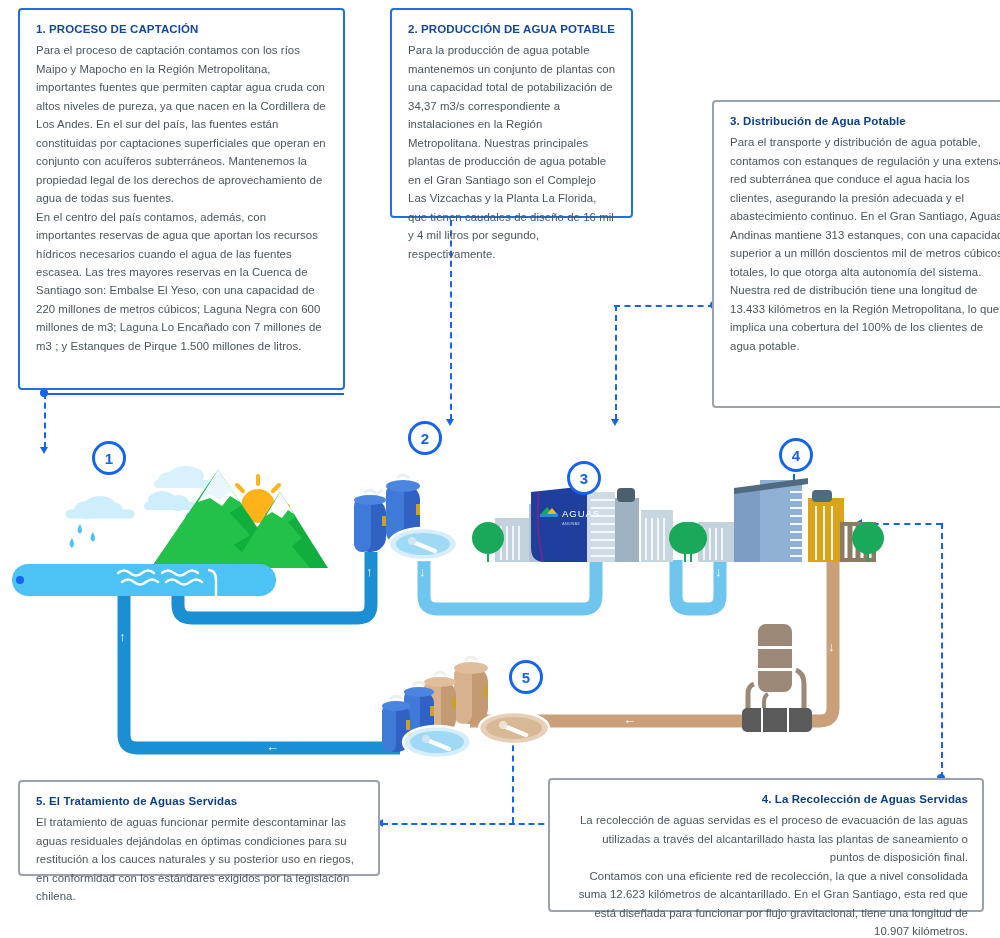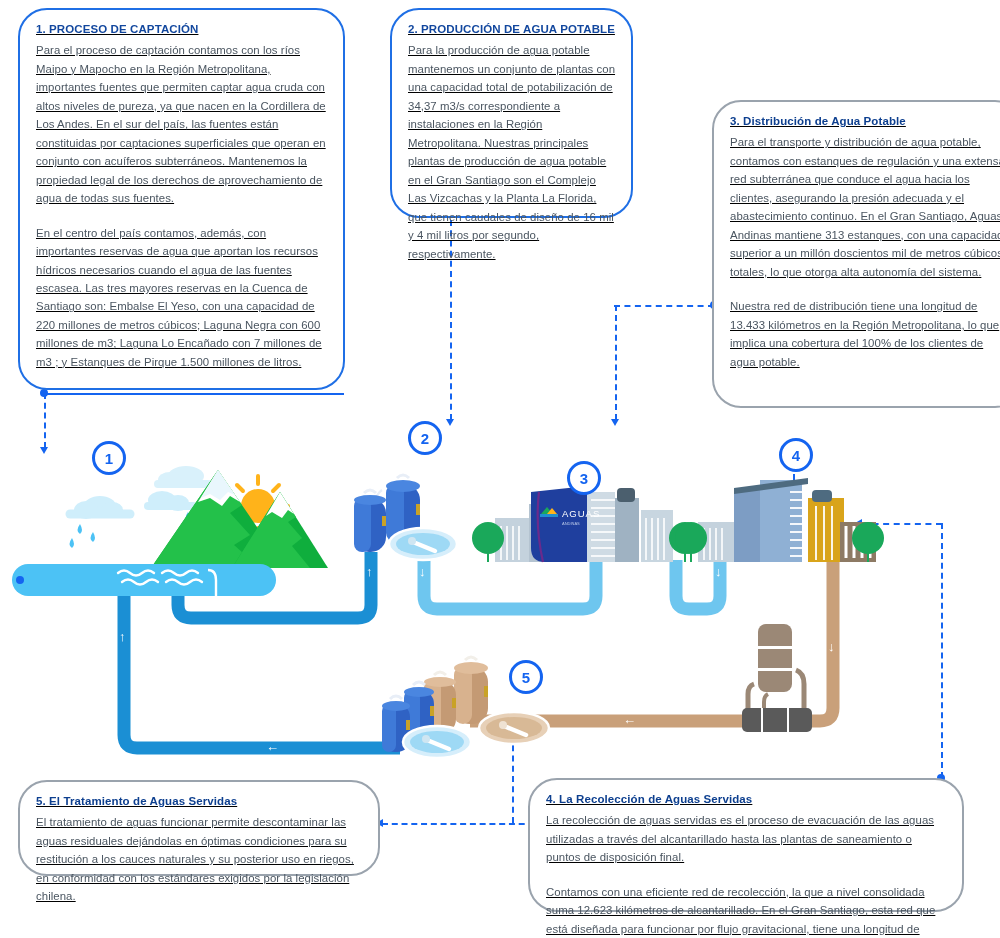--- a/index.html
+++ b/index.html
@@ -7,42 +7,41 @@
     width: 1000px; height: 938px;
     background: #ffffff;
     font-family: "Liberation Sans", sans-serif;
     overflow: hidden;
   }
   #stage { position: relative; width: 1000px; height: 938px; background: #fff; }
 
   
   .panel {
     position: absolute;
-    border-radius: 29px;
+    border-radius: 4px;
     background: #ffffff;
     padding: 12px 14px 13px 16px;
-    text-decoration: underline;
   }
   .panel.blue  { border: 2px solid #1f6fe5; }
   .panel.gray  { border: 2px solid #9aa3ad; }
   .panel-title {
     font-size: 11.5px; font-weight: bold; color: #12479e;
     letter-spacing: .1px; margin-bottom: 5px; line-height: 1.25;
   }
   .panel.gray .panel-title { color: #0d3f8f; }
   .panel p {
     font-size: 11.4px; line-height: 1.62; color: #4a5560;
     margin: 0 0 0 0; letter-spacing: .05px;
   }
-  .panel p + p { margin-top: 16px; }
+  .panel p + p { margin-top: 0px; }
 
   #panel1 { left: 18px;  top: 8px;   width: 327px; height: 382px; }
   #panel2 { left: 390px; top: 8px;   width: 243px; height: 210px; }
   #panel3 { left: 712px; top: 100px; width: 312px; height: 308px; }
-  #panel4 { left: 528px; top: 778px; width: 436px; height: 134px; }
+  #panel4 { left: 548px; top: 778px; width: 436px; height: 134px; text-align: right; }
   #panel5 { left: 18px;  top: 780px; width: 362px; height: 96px; }
 
   
   .dash-seg { position: absolute; }
   .dash-h {
     border-top: 2px dashed #1464f0; height: 0;
   }
   .dash-v {
     border-left: 2px dashed #1464f0; width: 0;
   }

